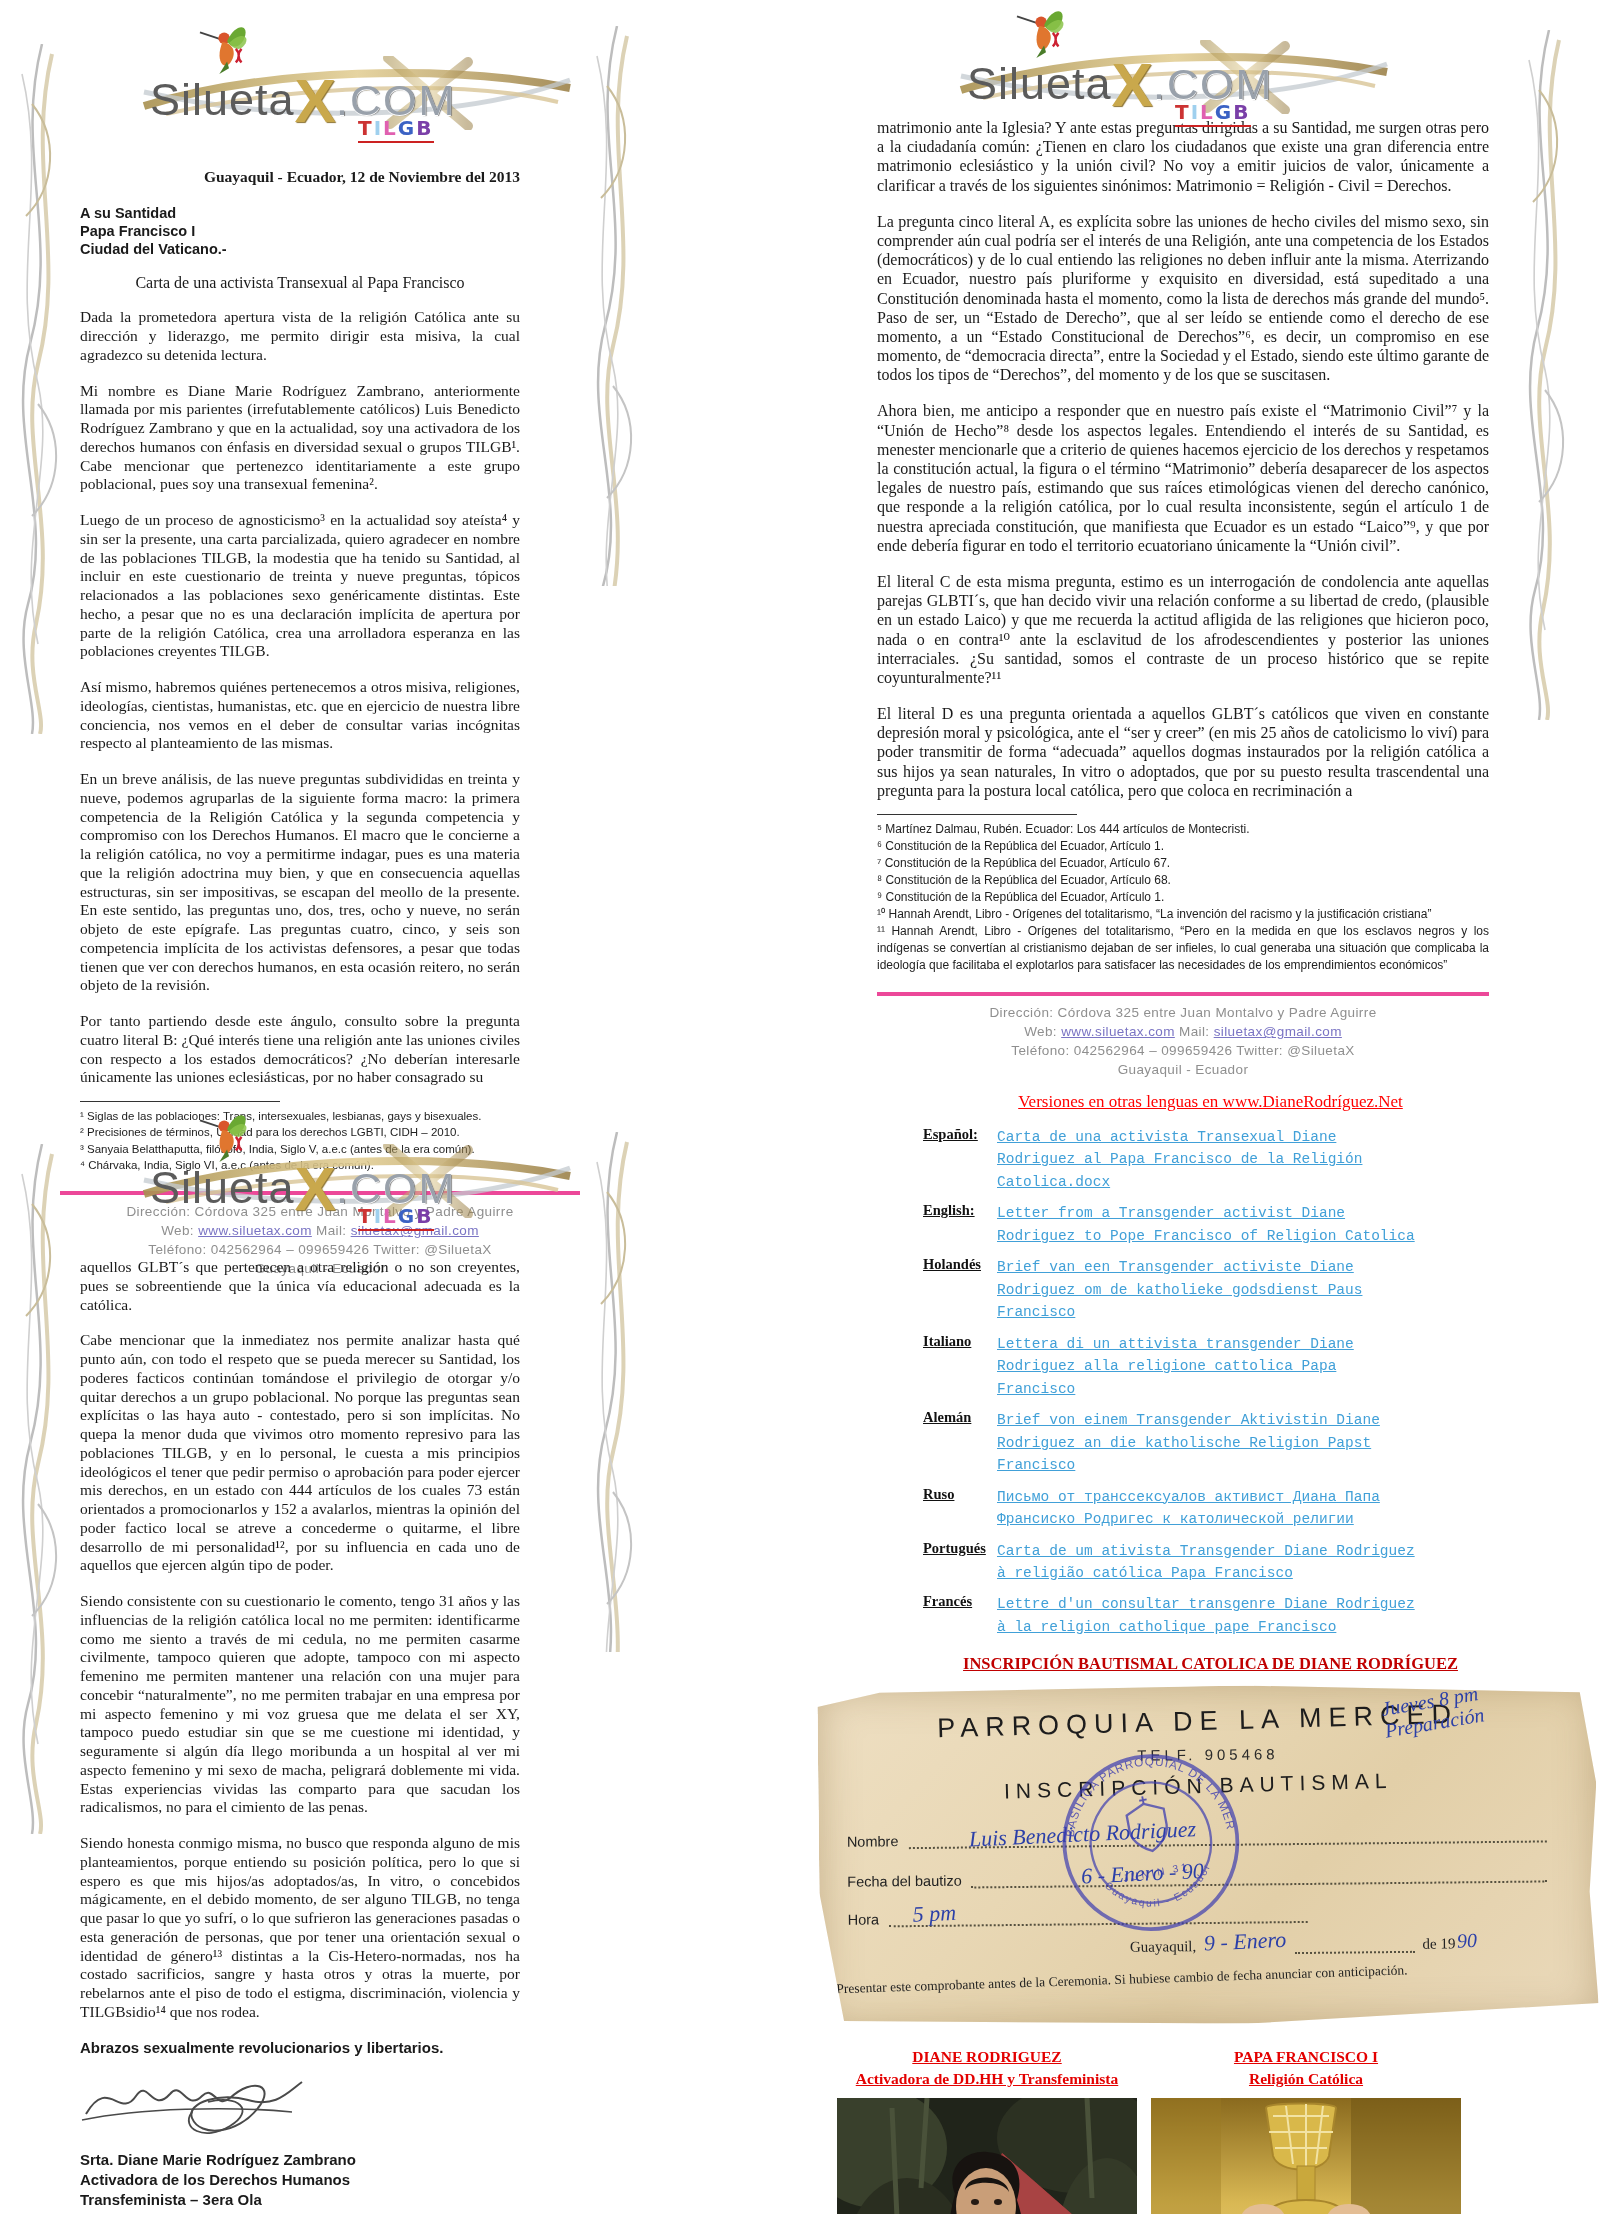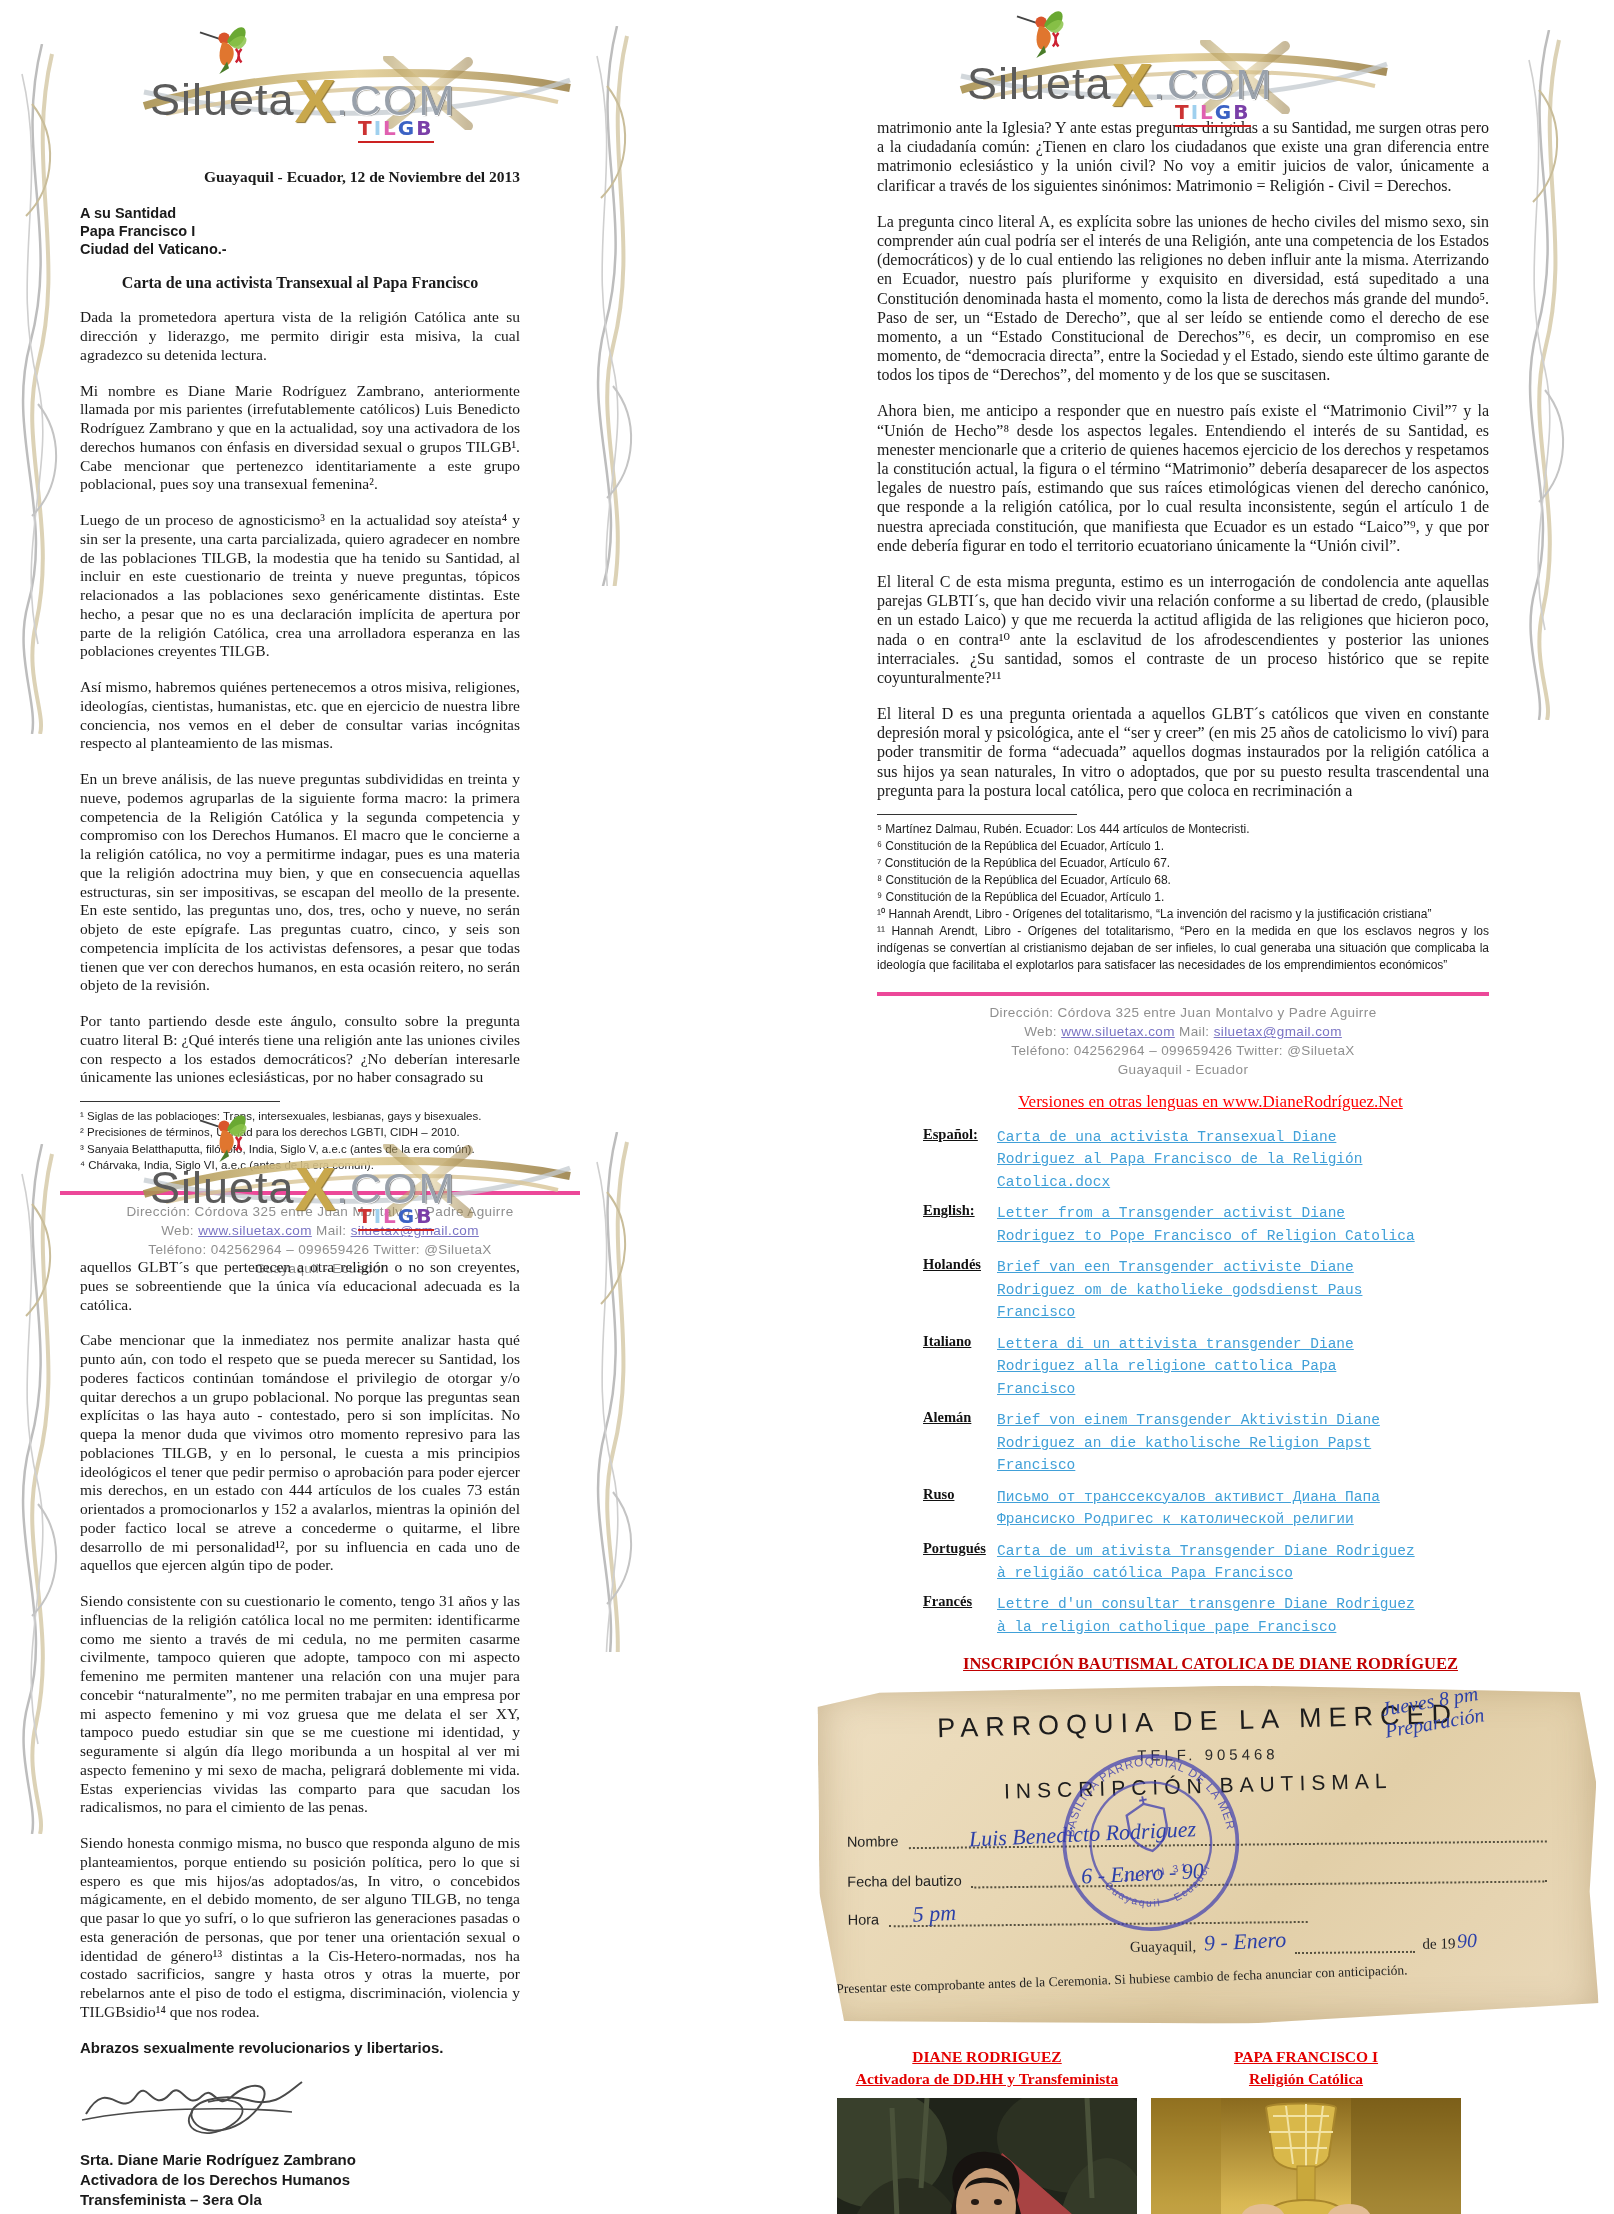--- a/index.html
+++ b/index.html
@@ -33,21 +33,21 @@
   .logo-tilgb span:nth-child(2){color:#9fd0ee;}
   .logo-tilgb span:nth-child(3){color:#e060b0;}
   .logo-tilgb span:nth-child(4){color:#3b62c4;}
   .logo-tilgb span:nth-child(5){color:#7a3fa8;}
 
   
   .body-left{margin-left:80px;width:440px;}
   .body-right{margin-left:70px;width:612px;}
   .dateline{font-weight:bold;text-align:right;font-size:15.5px;margin:14px 0 18px 0;}
   .addressee{font-family:"Liberation Sans",sans-serif;font-weight:bold;font-size:14.5px;line-height:1.25;margin-bottom:16px;}
-  .letter-title{font-weight:bold;text-align:center;font-size:16px;margin-bottom:16px;}
+  .letter-title{font-weight:normal;text-align:center;font-size:16px;margin-bottom:16px;}
   .para{font-size:15.5px;line-height:1.21;text-align:justify;margin:0 0 17px 0;}
   .body-right .para{font-size:16px;line-height:1.2;}
   .closing{font-family:"Liberation Sans",sans-serif;font-weight:bold;font-size:15px;margin:4px 0 0 0;}
   .signature{width:230px;height:88px;margin:2px 0 0 0;}
   .signer{font-family:"Liberation Sans",sans-serif;font-weight:bold;font-size:15px;line-height:1.35;}
   .signer .lnk{color:#0563c1;margin-top:21px;}
   .fn-sep{border:none;border-top:1px solid #333;width:200px;margin:14px 0 6px 0;}
   .footnotes{font-family:Liberation Sans, sans-serif;font-size:11.5px;color:#222;line-height:1.42;}
   .body-right .footnotes{font-size:12px;}
   .footnote{margin:0;text-align:justify;}

